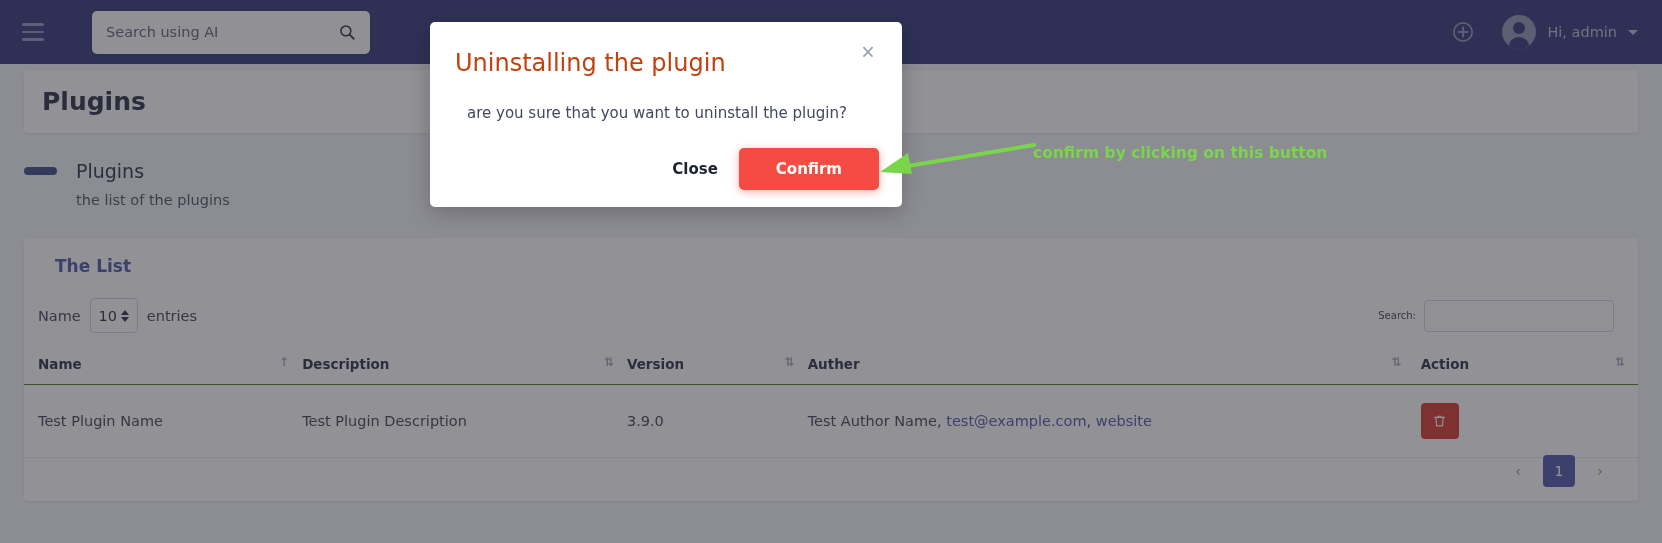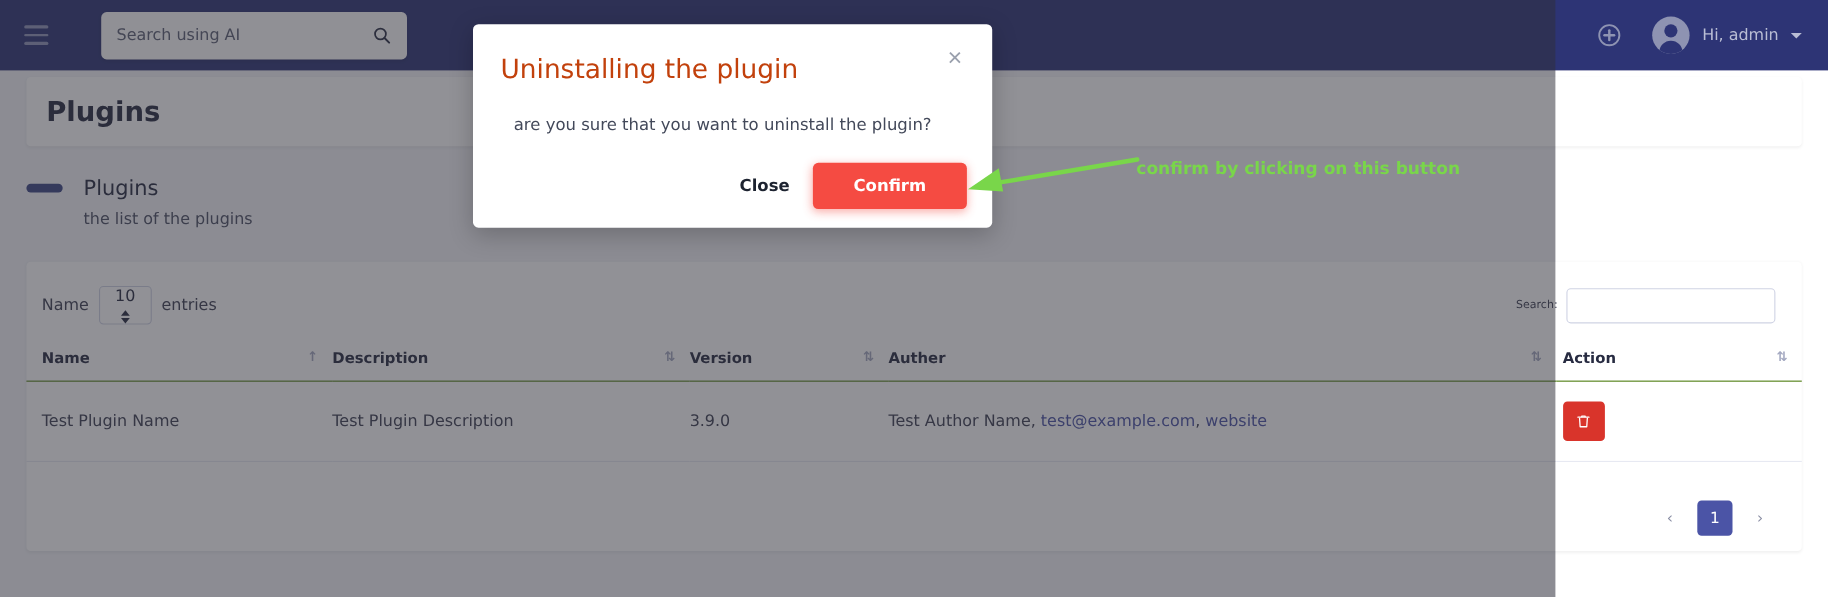--- a/index.html
+++ b/index.html
@@ -4,21 +4,21 @@
 <style>
   * { box-sizing: border-box; margin: 0; padding: 0; }
   html, body {
     width: 1662px; height: 543px;
     font-family: "DejaVu Sans", "Liberation Sans", sans-serif;
     overflow: hidden;
     background: #ffffff;
   }
   #app {
     position: relative;
-    width: 1414px; height: 543px;
+    width: 1662px; height: 543px;
     background: #f4f5f9;
   }
 
   
   #page {
     position: absolute; inset: 0;
     width: 1662px; height: 543px;
   }
 
   
@@ -126,21 +126,21 @@
     padding: 22px 24px 0 14px;
   }
   .show-entries { display: flex; align-items: center; gap: 9px; }
   .show-entries .lbl { font-size: 14.5px; color: #3e4154; }
   .len-select {
     width: 48px; height: 35px;
     border: 1px solid #cfd3e4; border-radius: 4px;
     background: #fff; color: #272b41; font-size: 14.5px;
     font-family: inherit;
     display: flex; align-items: center; justify-content: center;
-    gap: 4px; cursor: pointer; flex-direction: column;
+    gap: 4px; cursor: pointer;
   }
   .stepper { display: flex; flex-direction: column; gap: 2px; }
   .stepper i {
     display: block; width: 0; height: 0;
     border-left: 4px solid transparent; border-right: 4px solid transparent;
   }
   .stepper i.up { border-bottom: 5px solid #272b41; }
   .stepper i.dn { border-top: 5px solid #272b41; }
   .search-wrap {
     margin-left: auto; display: flex; align-items: center; gap: 8px;
@@ -292,20 +292,21 @@
 
     <div class="section-head">
       <div class="sec-row">
         <span class="sec-dash"></span>
         <span class="sec-title">Plugins</span>
       </div>
       <div class="sec-sub">the list of the plugins</div>
     </div>
 
     <div class="table-card">
+      <div class="card-title">The List</div>
 
       <div class="table-controls">
         <div class="show-entries">
           <span class="lbl">Name</span>
           <div class="len-select">
             <span>10</span>
             <span class="stepper">
               <i class="up"></i>
                 <i class="dn"></i>
             </span>

